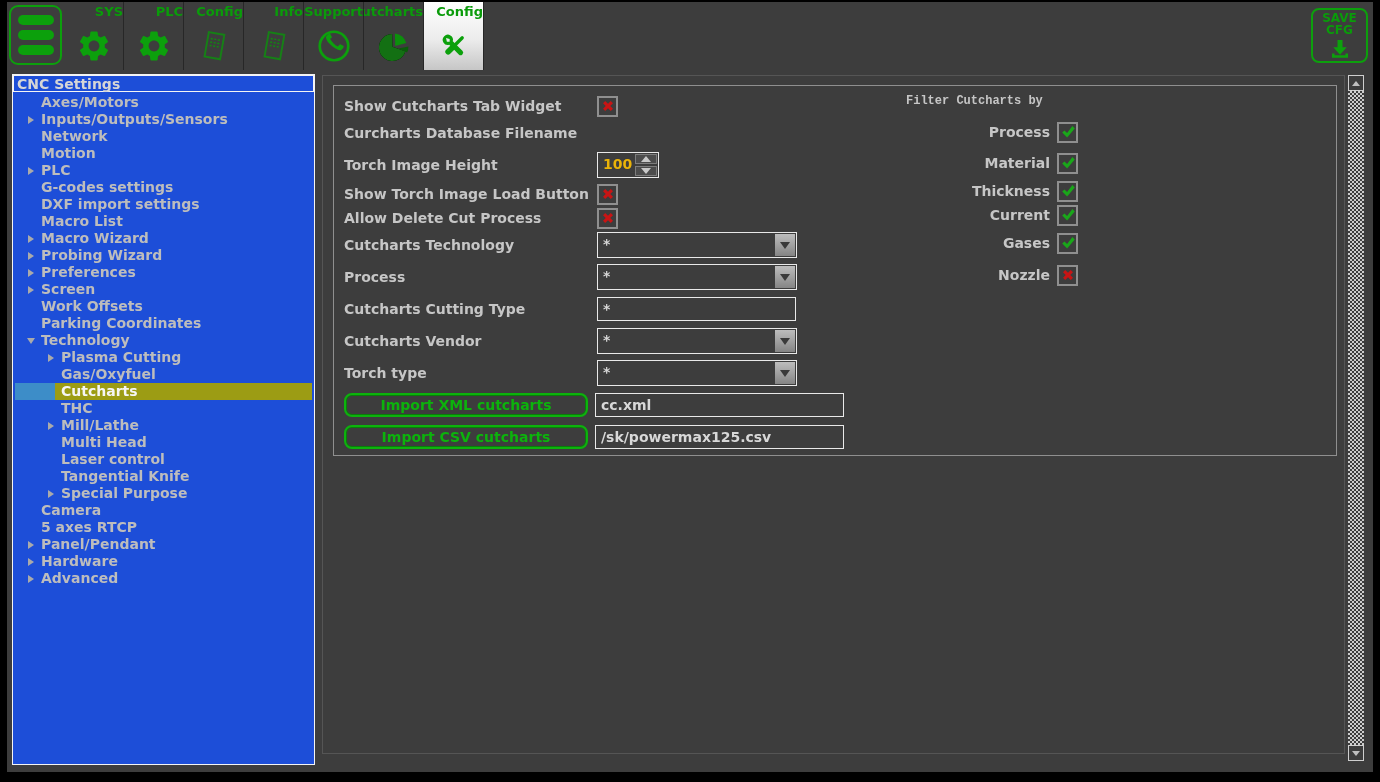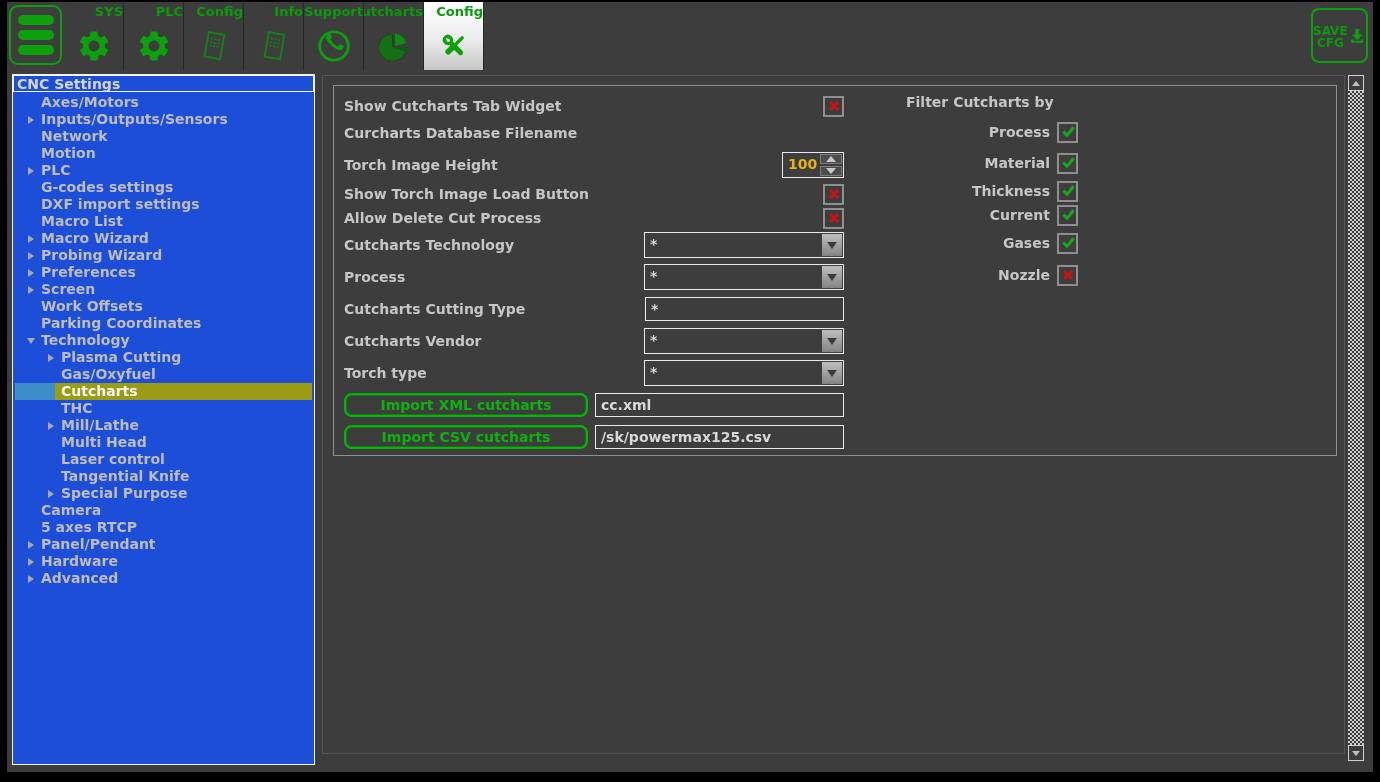--- a/index.html
+++ b/index.html
@@ -13,21 +13,21 @@
     display:flex; flex-direction:column; justify-content:center; gap:5px; align-items:center; cursor:pointer; }
   .hamburger .bar { width:36px; height:10px; border-radius:5px; background:#0ca00c; }
   .tabs { display:flex; margin-left:2px; height:68px; }
   .tab { width:60px; height:68px; border-right:1px solid #272727; display:flex; flex-direction:column;
     align-items:flex-end; overflow:hidden; cursor:pointer; }
   .tab-label { font-size:13px; color:#0a9b0a; line-height:20px; height:20px; white-space:nowrap; }
   .tab-icon { flex:1; display:flex; align-items:center; justify-content:center; width:100%; }
   .tab-icon svg { width:36px; height:36px; }
   .tab.active { background:linear-gradient(180deg,#ffffff,#ececec 55%,#c6c6c6); }
   .save-btn { position:absolute; right:5px; top:6px; width:57px; height:55px; border:2px solid #0ca00c;
-    border-radius:8px; display:flex; flex-direction:row; align-items:center; cursor:pointer; }
+    border-radius:8px; display:flex; flex-direction:column; align-items:center; cursor:pointer; }
   .save-btn .save-label { font-size:12px; line-height:12px; color:#0a9b0a; text-align:center; margin-top:2px; white-space:pre-line; }
   .save-btn svg { width:30px; height:26px; margin-top:1px; }
 
   
   .sidebar { position:absolute; left:5px; top:72px; width:303px; height:691px;
     border:1px solid #f4f4f4; background:#1d4ed8; }
   .sidebar-header { border:1px solid #f4f4f4; height:17px; line-height:16px; padding-left:3px;
     color:#d6d6d6; font-size:14px; }
   .tree { padding-top:2px; }
   .tree-row { position:relative; height:17px; line-height:17px; display:flex; align-items:center;
@@ -36,21 +36,21 @@
   .arrow-box { width:12px; display:inline-flex; justify-content:center; flex:none; }
   .tri-right { width:0; height:0; border-top:4px solid transparent; border-bottom:4px solid transparent; border-left:6px solid #aaaaaa; }
   .tri-down  { width:0; height:0; border-left:4px solid transparent; border-right:4px solid transparent; border-top:6px solid #aaaaaa; }
   .lvl0 { padding-left:10px; } .lvl0 .tree-label { margin-left:4px; }
   .lvl1 { padding-left:30px; } .lvl1 .tree-label { margin-left:4px; }
 
   
   .main-region { position:absolute; left:315px; top:73px; width:1023px; height:679px; border:1px solid #555555; }
   .main-frame { position:absolute; left:326px; top:83px; width:1004px; height:371px; border:1px solid #8f8f8f; }
   .form-col { position:absolute; left:10px; top:10px; display:flex; flex-direction:column; }
-  .frow { display:flex; align-items:center;justify-content:space-between; }
+  .frow { display:flex; align-items:center; }
   .frow .flabel { width:253px; color:#c6c6c6; font-size:14px; flex:none; }
   .frow.h-cb { height:20px; margin-bottom:4px; }
   .frow.h-in { height:26px; margin-bottom:6px; }
   .cb { width:21px; height:21px; border:2px solid #8f8f8f; background:#3d3d3d; display:flex;
     align-items:center; justify-content:center; cursor:pointer; flex:none; }
   .cb svg { width:16px; height:16px; overflow:visible; }
   .tinput { height:24px; border:1px solid #e9e9e9; background:#3d3d3d; color:#d8d8d8; font-size:14px;
     display:flex; align-items:center; padding:0 5px; }
   .w-wide { width:249px; } .w-narrow { width:199px; }
   .combo { width:200px; height:26px; border:1px solid #e9e9e9; display:flex; cursor:pointer; }
@@ -64,21 +64,21 @@
   .spin-btn { flex:1; background:#4c4c4c; border:1px solid #7d7d7d; display:flex; align-items:center; justify-content:center; cursor:pointer; }
   .tri-up-s { width:0; height:0; border-left:5px solid transparent; border-right:5px solid transparent; border-bottom:6px solid #c9c9c9; }
   .tri-dn-s { width:0; height:0; border-left:5px solid transparent; border-right:5px solid transparent; border-top:6px solid #c9c9c9; }
   .import-btn { width:244px; height:24px; border:2px solid #0cb30c; border-radius:8px; background:#3d3d3d;
     color:#0cb30c; font-size:14px; display:flex; align-items:center; justify-content:center; cursor:pointer;
     box-shadow:inset 0 0 0 1px #0a7d0a; margin-right:7px; flex:none; }
   .btnrow-input { width:249px; }
 
   
   .filter-col { position:absolute; left:572px; top:8px; width:172px; }
-  .filter-title { color:#c6c6c6; font-size:14px; height:18px; margin-bottom:10px; }
+  .filter-title { color:#c6c6c6; font-size:12px; height:18px; margin-bottom:10px;font-family:Liberation Mono, monospace; }
   .filter-row { display:flex; align-items:center; justify-content:flex-end; height:20px; }
   .filter-row .flabel { color:#c6c6c6; font-size:14px; margin-right:7px; }
 
   
   .scrollbar { position:absolute; right:9px; top:73px; width:16px; height:686px; display:flex; flex-direction:column; }
   .sb-btn { width:16px; height:16px; border:1px solid #cfcfcf; background:#3d3d3d; display:flex;
     align-items:center; justify-content:center; flex:none; cursor:pointer; }
   .sb-track { flex:1; background:repeating-conic-gradient(#cdcdcd 0% 25%, #3d3d3d 0% 50%) 0 0/4px 4px; }
 </style>
 </head>

